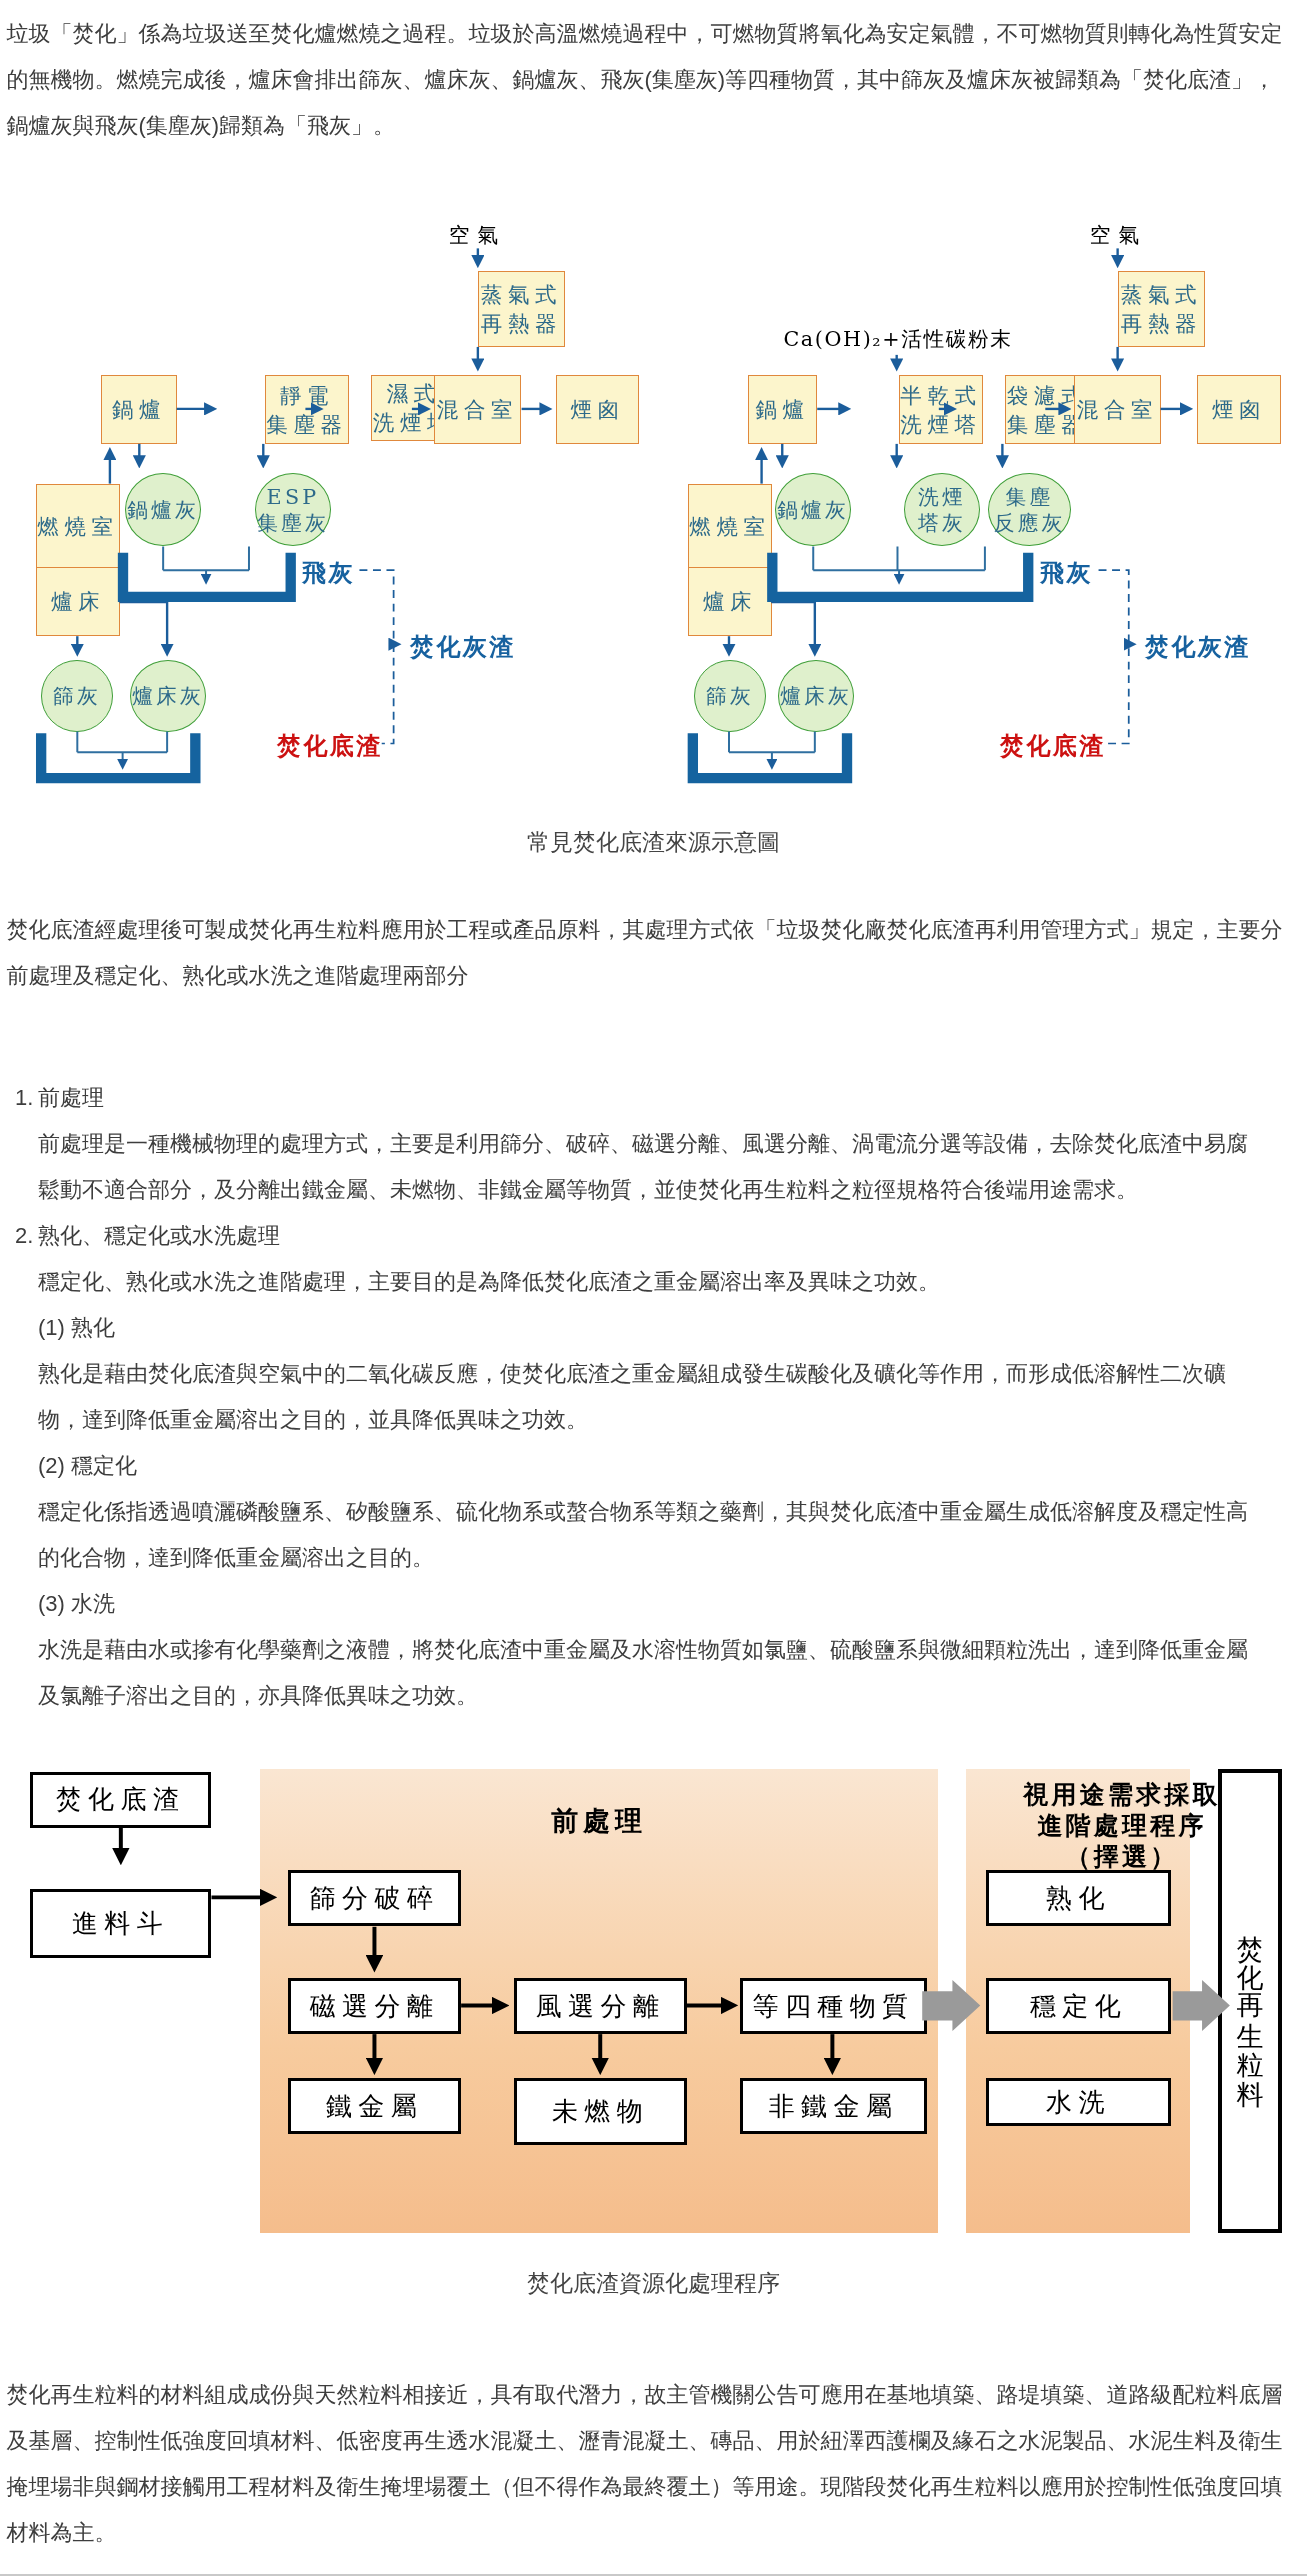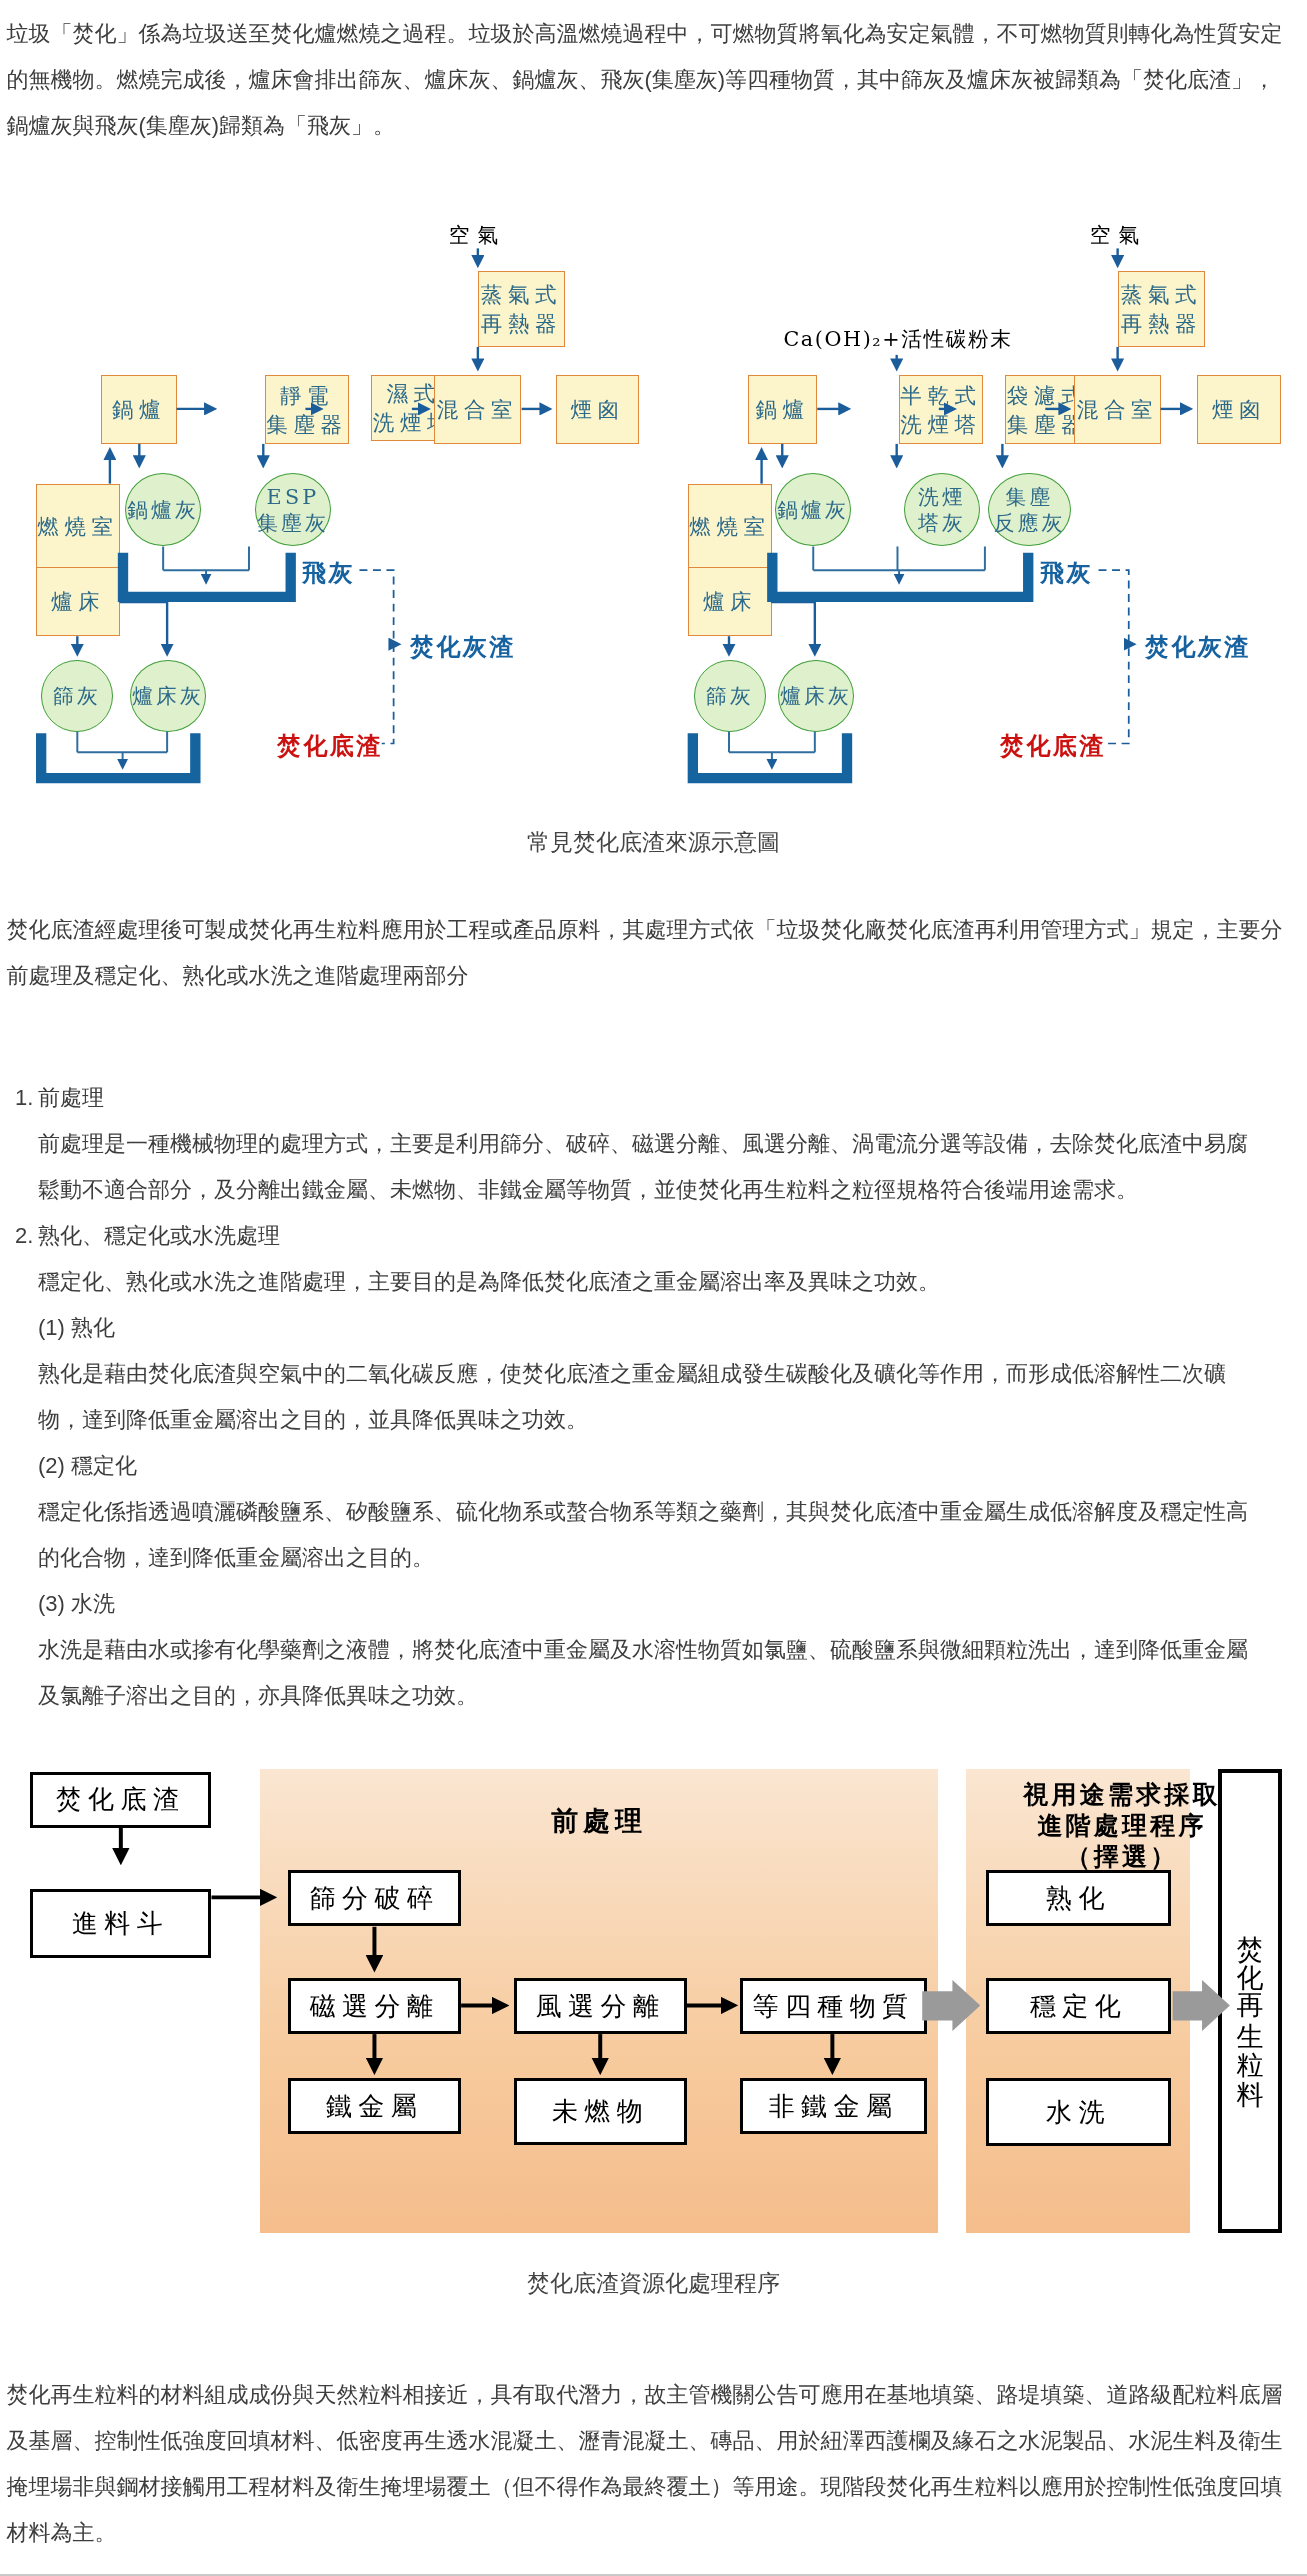--- a/index.html
+++ b/index.html
@@ -220,21 +220,21 @@
     <div class="wbox" style="left:740px;top:220px;width:187px;height:56px;">等四種物質</div>
     <div class="wbox" style="left:288px;top:320px;width:173px;height:56px;">鐵金屬</div>
     <div class="wbox" style="left:514px;top:320px;width:173px;height:67px;">未燃物</div>
     <div class="wbox" style="left:740px;top:320px;width:187px;height:56px;">非鐵金屬</div>
 
     <div class="ptitle2 prewrap" style="left:966px;top:20.7px;width:224px;">視用途需求採取
 進階處理程序
 （擇選）</div>
     <div class="wbox" style="left:986px;top:112px;width:185px;height:56px;">熟化</div>
     <div class="wbox" style="left:986px;top:220px;width:185px;height:56px;">穩定化</div>
-    <div class="wbox" style="left:986px;top:320px;width:185px;height:68px;">水洗</div>
+    <div class="wbox" style="left:986px;top:320px;width:185px;height:48px;">水洗</div>
 
     <div class="tallbox" style="left:1218px;top:11px;width:64px;height:464px;">
       <span class="vtext">焚化再生粒料</span>
     </div>
   </div>
 
   <div class="caption" style="top:2268px;">焚化底渣資源化處理程序</div>
 
   <div class="para" style="top:2372px;">焚化再生粒料的材料組成成份與天然粒料相接近，具有取代潛力，故主管機關公告可應用在基地填築、路堤填築、道路級配粒料底層及基層、控制性低強度回填材料、低密度再生透水混凝土、瀝青混凝土、磚品、用於紐澤西護欄及緣石之水泥製品、水泥生料及衛生掩埋場非與鋼材接觸用工程材料及衛生掩埋場覆土（但不得作為最終覆土）等用途。現階段焚化再生粒料以應用於控制性低強度回填材料為主。</div>
 

